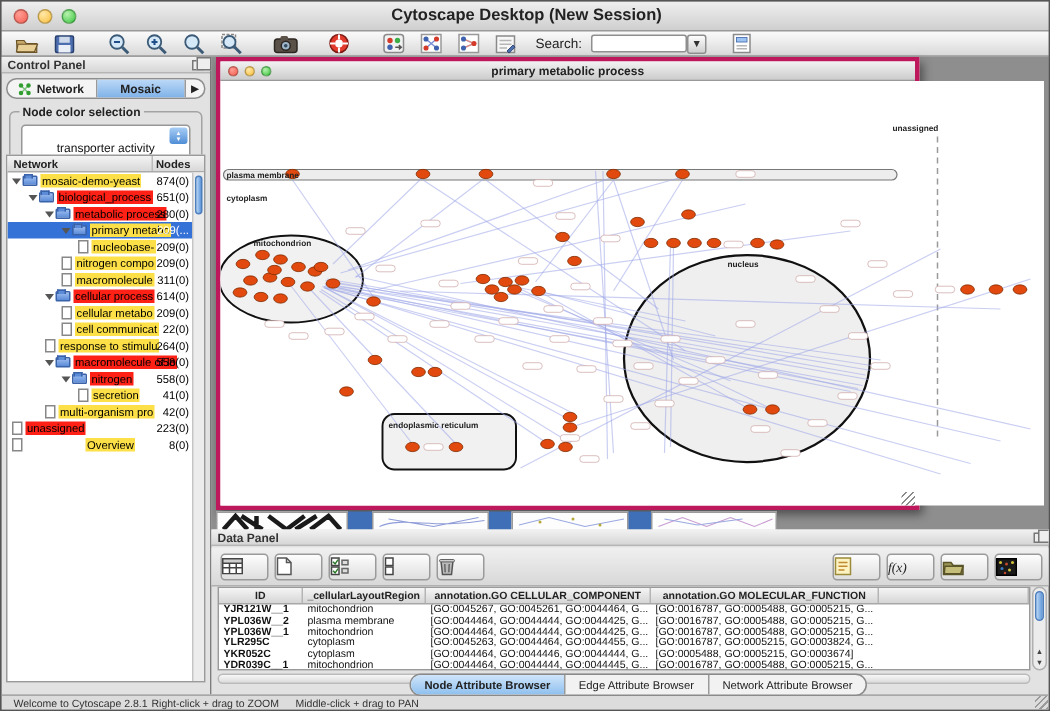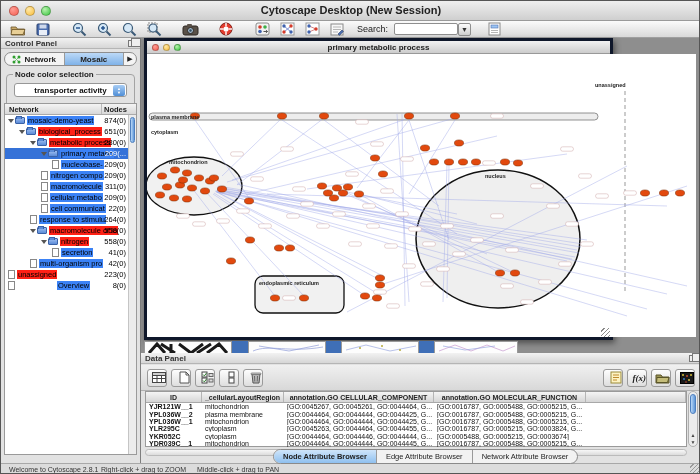--- a/index.html
+++ b/index.html
@@ -43,23 +43,23 @@
   .cp-tabs { display:flex; align-items:center; margin:3px 3px 0 3px; height:14px;
     border:1px solid #8e8e8e; border-radius:7px; background:#f4f4f4; overflow:hidden; }
   .cp-tab { flex:1; height:100%; display:flex; align-items:center; justify-content:center;
     gap:3px; font-size:8px; font-weight:bold; color:#222; border-right:1px solid #9a9a9a; }
   .cp-tab.sel { background:linear-gradient(#bcd9f7,#7fb2e8); }
   .cp-tab-arrow { width:12px; font-size:7px; text-align:center; color:#222; }
   .groupbox { position:relative; margin:8px 5px 0 5px; border:1px solid #a3a3a3;
     border-radius:4px; height:34px; }
   .groupbox .gb-label { position:absolute; left:6px; top:-5px; background:#e2e2e2;
     font-size:8px; font-weight:bold; color:#222; padding:0 2px; }
-  .combo { position:absolute; left:7px; top:8px; right:7px; height:14px; background:#fff;
+  .combo { position:absolute; left:7px; top:8px; right:7px; height:30px; background:#fff;
     border:1px solid #979797; border-radius:3px; font-size:8px; color:#111;
-    display:flex; align-items:center; justify-content:center;font-weight:bold; }
+    display:flex; align-items:center; justify-content:center; }
   .combo .stepper { position:absolute; right:1px; top:1px; width:12px; height:11px;
     border-radius:2px; background:linear-gradient(#a8cdf5,#4f8ed6);
     display:flex; flex-direction:column; align-items:center; justify-content:center;
     color:#fff; font-size:4px; line-height:4px; }
   .checkrow { display:flex; align-items:center; gap:4px; margin:7px 0 0 10px; }
   .checkbox { width:10px; height:10px; border-radius:2px; border:1px solid #4a7ab5;
     background:linear-gradient(#9cc4f2,#4c8bd4); color:#fff; font-size:8px;
     line-height:9px; text-align:center; font-weight:bold; }
   .checklabel { font-size:9px; font-weight:bold; color:#111; }
 
@@ -73,55 +73,55 @@
   .tree-row { position:relative; height:11px; display:flex; align-items:center; font-size:7.5px; }
   .tree-row.sel { background:#3572d8; }
   .tri { width:0; height:0; border-left:3.5px solid transparent; border-right:3.5px solid transparent;
     border-top:4.5px solid #555; margin-right:1px; flex:none; }
   .folder-ic { width:10px; height:7px; background:linear-gradient(#9dbdf0,#5c8cd8);
     border:1px solid #3a62a8; border-radius:1px; position:relative; margin-right:2px; flex:none;}
   .folder-ic:before{content:"";position:absolute;left:0;top:-2px;width:4px;height:2px;
     background:#5c8cd8;border:1px solid #3a62a8;border-bottom:none;}
   .leaf-ic { width:7px; height:9px; background:#fff; border:1px solid #888; margin-right:2px; flex:none;}
   .t-label { padding:0 1px; color:#000; white-space:nowrap; overflow:hidden; }
-  .t-label.green { background:#3b82f6; }
+  .t-label.green { background:#fde047; }
   .t-label.red { background:#ff2116; }
   .t-count { position:absolute; right:2px; color:#000; }
   .tree-row.sel .t-count { color:#fff; }
   .tree-scroll { position:absolute; right:0; top:11px; bottom:0; width:8px;
     background:#ececec; border-left:1px solid #c5c5c5; }
   .aqua-thumb { position:absolute; left:1px; right:1px; border-radius:3px;
     background:linear-gradient(90deg,#b9d8f8,#5f97d8); border:1px solid #4d7fbf; }
 
   
   .mdi { position:absolute; left:140px; top:37px; width:560px; height:315px; background:#8e8e8e; }
   .netframe { position:absolute; left:3px; top:0px; width:469px; height:302px;
-    border:3px solid #0f172a; background:#fff; box-shadow:2px 3px 6px rgba(0,0,0,.45); }
+    border:3px solid #be185d; background:#fff; box-shadow:2px 3px 6px rgba(0,0,0,.45); }
   .netframe .ftitle { height:13px; background:linear-gradient(#f2f2f2,#cccccc);
     border-bottom:1px solid #999; position:relative; }
   .ftitle .title { position:absolute; left:0; right:0; top:2px; text-align:center;
     font-size:8px; font-weight:bold; color:#222; }
   .ftitle .lights { left:5px; top:3px; gap:4px; }
   .ftitle .light { width:7px; height:7px; }
   .netcanvas { position:absolute; left:0; top:13px; width:549px; height:283px; background:#fff; overflow:hidden; }
   .netcanvas svg { width:100%; height:100%; display:block; }
   .grip { position:absolute; right:0px; bottom:0px; width:9px; height:9px;
     background:repeating-linear-gradient(135deg,transparent 0 2px,#8a8a8a 2px 3px); }
 
   .winstrip { position:absolute; left:3px; top:303px; height:13px; display:flex; }
   .ws-thumb { background:#fdfdfd; border:1px solid #9a9a9a; border-bottom:none; height:13px; }
   .ws-edge { background:#3f6fb7; height:13px; }
 
   
   .dpanel { position:absolute; left:140px; top:352px; width:560px; height:110px; background:#e2e2e2; }
   .dtoolbar { position:absolute; left:0; top:12px; width:560px; height:26px;
     background:linear-gradient(#f0f0f0,#d8d8d8); border-bottom:1px solid #b0b0b0;
     display:flex; align-items:center; padding:0 6px; gap:4px; }
-  .dbtn { width:20px; height:18px; background:linear-gradient(#fdfdfd,#dedede);
-    border:1px solid #9a9a9a; border-radius:3px; display:flex; align-items:center; justify-content:flex-end;font-weight:bold; }
+  .dbtn { width:32px; height:18px; background:linear-gradient(#fdfdfd,#dedede);
+    border:1px solid #9a9a9a; border-radius:3px; display:flex; align-items:center; justify-content:flex-start; }
   .dspacer { flex:1; }
   .dtable { position:absolute; left:4px; top:38px; right:14px; height:56px; background:#fff;
     border:1px solid #9a9a9a; font-size:7px; }
   .dt-head { display:flex; height:11px; background:linear-gradient(#f5f5f5,#d6d6d6);
     border-bottom:1px solid #a8a8a8; font-weight:bold; color:#222; }
   .dt-head > div { border-right:1px solid #b5b5b5; text-align:center; line-height:11px;
     overflow:hidden; white-space:nowrap; }
   .dt-row { display:flex; height:7.4px; align-items:center; color:#111; }
   .dt-row > div { overflow:hidden; white-space:nowrap; padding-left:3px; }
   .col-id { width:56px; flex:none; font-weight:bold; }
@@ -366,20 +366,27 @@
             <span style="flex: 0 0 auto; width: 36px;"></span>
             <span class="leaf-ic"></span>
             <span class="t-label green" style="max-width: 63px;">nitrogen compo</span>
             <span class="t-count">209(0)</span>
           </div>
           <div class="tree-row">
             <span style="flex: 0 0 auto; width: 36px;"></span>
             <span class="leaf-ic"></span>
             <span class="t-label green" style="max-width: 63px;">macromolecule</span>
             <span class="t-count">311(0)</span>
+          </div>
+          <div class="tree-row">
+            <span style="flex: 0 0 auto; width: 25px;"></span>
+            <span class="tri"></span>
+            <span class="folder-ic"></span>
+            <span class="t-label red" style="max-width: 74px;">cellular process</span>
+            <span class="t-count">614(0)</span>
           </div>
           <div class="tree-row">
             <span style="flex: 0 0 auto; width: 36px;"></span>
             <span class="leaf-ic"></span>
             <span class="t-label green" style="max-width: 63px;">cellular metabo</span>
             <span class="t-count">209(0)</span>
           </div>
           <div class="tree-row">
             <span style="flex: 0 0 auto; width: 36px;"></span>
             <span class="leaf-ic"></span>

